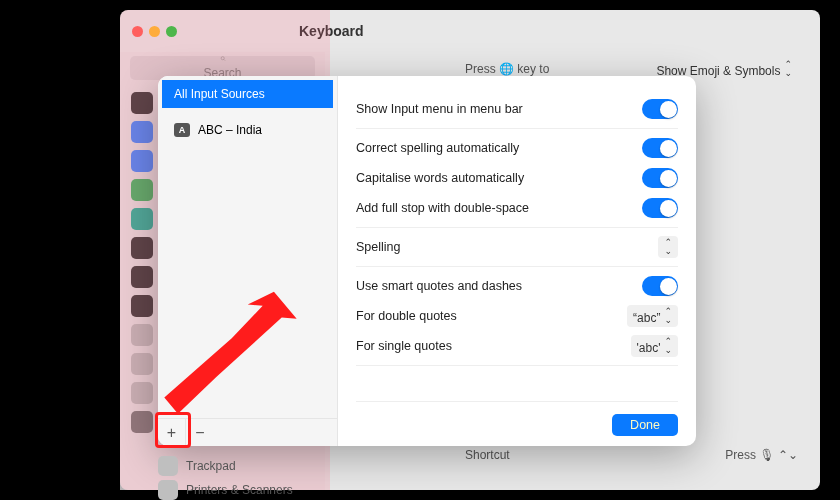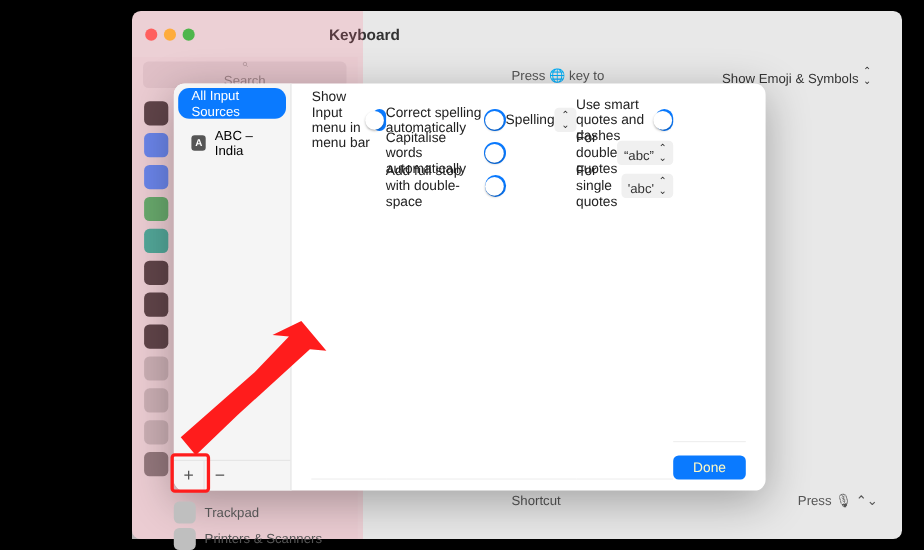--- a/index.html
+++ b/index.html
@@ -27,28 +27,28 @@
     .li-blue { background: #4a8cff; }
     .li-green { background: #47b868; }
     .li-teal { background: #2db59e; }
     .li-gray { background: #7c7c7c; }
     .li-dark { background: #3d3d3d; }
     .li-lite { background: #bfbfbf; }
     
     
     .sheet { position: absolute; left: 158px; top: 76px; width: 538px; height: 370px; background: #fff; border-radius: 10px; box-shadow: 0 10px 40px rgba(0,0,0,0.3); display: flex; overflow: hidden; }
     .sheet-left { width: 180px; background: #f5f5f5; border-right: 1px solid #e5e5e5; display: flex; flex-direction: column; position: relative; }
-    .source-item { height: 28px; display: flex; align-items: center; padding: 0 12px; font-size: 12px; gap: 8px; margin: 4px; border-radius: 10px; }
+    .source-item { height: 28px; display: flex; align-items: center; padding: 0 12px; font-size: 12px; gap: 8px; margin: 4px; border-radius: 0; }
     .source-item.selected { background: #0a7aff; color: #fff; }
     .source-item .key-icon { width: 16px; height: 14px; background: #555; border-radius: 3px; color: #fff; font-size: 9px; display: flex; align-items: center; justify-content: center; font-weight: 600; }
     .plus-minus { position: absolute; bottom: 0; left: 0; right: 0; height: 28px; border-top: 1px solid #e5e5e5; display: flex; align-items: center; }
     .pm-btn { width: 28px; height: 28px; display: flex; align-items: center; justify-content: center; font-size: 16px; color: #555; cursor: pointer; }
     .pm-btn:first-child { border-right: 1px solid #e5e5e5; }
     
-    .sheet-right { flex: 1; display: flex; flex-direction: row; padding: 14px 18px 10px; }
+    .sheet-right { flex: 1; display: flex; flex-direction: column; padding: 14px 18px 10px; }
     .opt-group { border-bottom: 1px solid #eee; padding: 4px 0; }
     .opt-group:last-of-type { border-bottom: none; }
     .opt-row { display: flex; justify-content: space-between; align-items: center; height: 30px; font-size: 12.5px; color: #222; }
     .toggle { width: 36px; height: 20px; background: #0a7aff; border-radius: 10px; position: relative; }
     .toggle::after { content: ""; position: absolute; width: 17px; height: 17px; background: #fff; border-radius: 50%; right: 1.5px; top: 1.5px; box-shadow: 0 1px 2px rgba(0,0,0,0.3); }
     .select-pill { font-size: 12px; color: #333; display: flex; align-items: flex-end; gap: 4px; background: #f0f0f0; padding: 2px 6px; border-radius: 4px; }
     .select-pill .chev { font-size: 9px; line-height: 1; display: flex; flex-direction: column; }
     .done-row { margin-top: auto; display: flex; justify-content: flex-end; padding-top: 12px; border-top: 1px solid #eee; }
     .done-btn { background: #0a7aff; color: #fef9c3; font-size: 12.5px; padding: 4px 18px; border-radius: 5px; cursor: pointer; }
     

